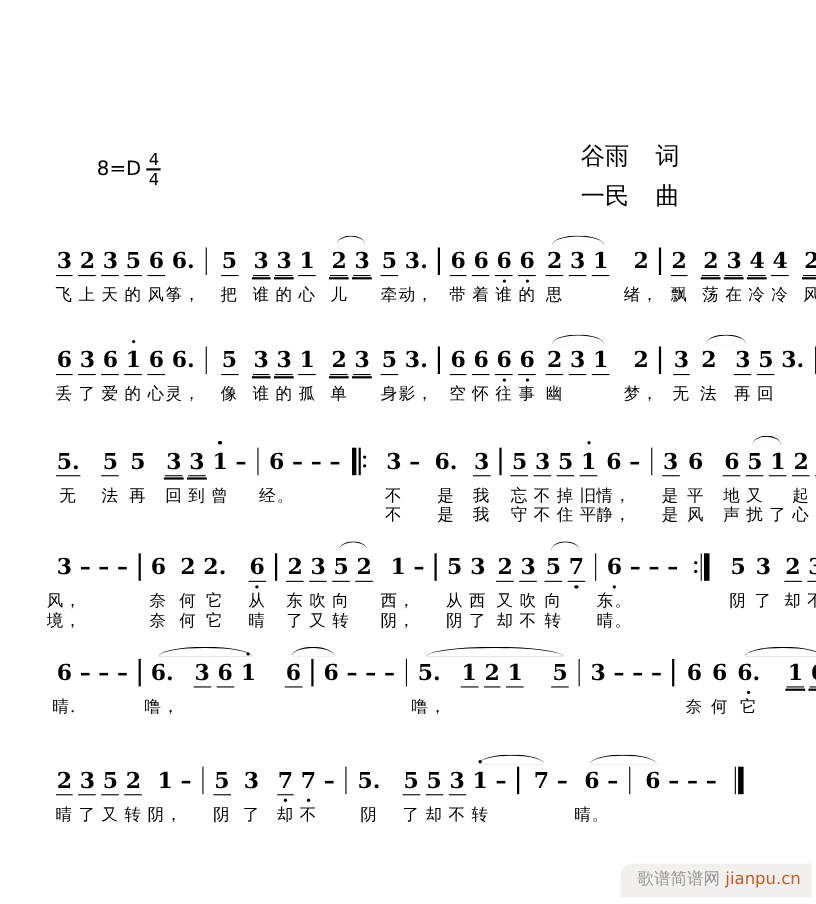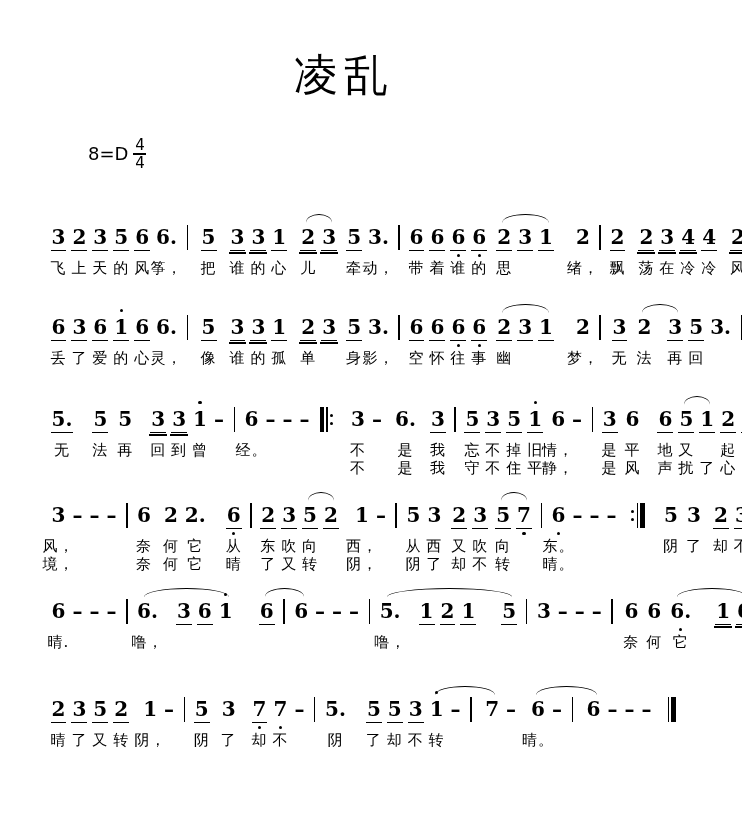--- a/index.html
+++ b/index.html
@@ -42,31 +42,40 @@
   .wm{position:absolute;right:4px;bottom:6px;background:#f2f0ee;padding:5px 10px 7px 16px;
       border-radius:12px 0 0 0;font-size:15px;font-family:"DejaVu Sans",sans-serif;}
   .wm-site{color:#9a9894;}
   .wm-link{color:#cd5b1e;text-decoration:none;cursor:pointer;}
 </style>
 </head>
 <body>
 
 <div class="page">
 
-  <div class="title">凌乱</div>
 
   <div class="keysig">
     <span>8=D</span>
     <span class="frac">
       <span>4</span>
       <span class="fracbar"></span>
       <span>4</span>
     </span>
   </div>
 
+  <div class="credits">
+    <div class="credit-row">
+      <span>谷雨</span>
+      <span>词</span>
+    </div>
+    <div class="credit-row">
+      <span>一民</span>
+      <span>曲</span>
+    </div>
+  </div>
 
   <div id="score">
       <div class="music-line" style="top: 224px; left: 48px;"><span class="tok u1"><span class="glyph">3</span><span class="lyr l1">飞</span></span><span class="tok u1"><span class="glyph">2</span><span class="lyr l1">上</span></span><span class="tok u1"><span class="glyph">3</span><span class="lyr l1">天</span></span><span class="tok u1"><span class="glyph">5</span><span class="lyr l1">的</span></span><span class="tok u1"><span class="glyph">6</span><span class="lyr l1">风</span></span><span class="tok"><span class="glyph">6.</span><span class="lyr l1">筝，</span></span><span class="tok bar-wrap">
           <span class="vbar"></span>
         </span><span class="tok u1" style="margin-left: 6.5px;"><span class="glyph">5</span><span class="lyr l1">把</span></span><span class="tok u2" style="margin-left: 10.5px;"><span class="glyph">3</span><span class="lyr l1">谁</span></span><span class="tok u2"><span class="glyph">3</span><span class="lyr l1">的</span></span><span class="tok u1"><span class="glyph">1</span><span class="lyr l1">心</span></span><span class="tok u2" style="margin-left: 10.5px;"><span class="glyph">2</span><span class="lyr l1">儿</span></span><span class="tok u2"><span class="glyph">3</span></span><span class="tok u1" style="margin-left: 6.5px;"><span class="glyph">5</span><span class="lyr l1">牵</span></span><span class="tok"><span class="glyph">3.</span><span class="lyr l1">动，</span></span><span class="tok bar-wrap">
           <span class="vbar"></span>
         </span><span class="tok u1"><span class="glyph">6</span><span class="lyr l1">带</span></span><span class="tok u1"><span class="glyph">6</span><span class="lyr l1">着</span></span><span class="tok u1"><span class="glyph">6</span><span class="db"></span><span class="lyr l1">谁</span></span><span class="tok u1"><span class="glyph">6</span><span class="db"></span><span class="lyr l1">的</span></span><span class="tok u1" style="margin-left: 6.5px;"><span class="glyph">2</span><span class="lyr l1">思</span></span><span class="tok u1"><span class="glyph">3</span></span><span class="tok u1"><span class="glyph">1</span></span><span class="tok" style="margin-left: 18.5px;"><span class="glyph">2</span><span class="lyr l1">绪，</span></span><span class="tok bar-wrap">
           <span class="vbar"></span>
         </span><span class="tok u1"><span class="glyph">2</span><span class="lyr l1">飘</span></span><span class="tok u2" style="margin-left: 10.5px;"><span class="glyph">2</span><span class="lyr l1">荡</span></span><span class="tok u2"><span class="glyph">3</span><span class="lyr l1">在</span></span><span class="tok u2"><span class="glyph">4</span><span class="lyr l1">冷</span></span><span class="tok u1"><span class="glyph">4</span><span class="lyr l1">冷</span></span><span class="tok u2" style="margin-left: 10.5px;"><span class="glyph">2</span><span class="lyr l1">风</span></span><span class="arc" style="left: 257.6px; width: 26.6px;"></span><span class="arc" style="left: 453.6px; width: 47.6px;"></span></div>
       <div class="music-line" style="top: 314px; left: 48px;"><span class="tok u1"><span class="glyph">6</span><span class="lyr l1">丢</span></span><span class="tok u1"><span class="glyph">3</span><span class="lyr l1">了</span></span><span class="tok u1"><span class="glyph">6</span><span class="lyr l1">爱</span></span><span class="tok u1"><span class="glyph">1</span><span class="da"></span><span class="lyr l1">的</span></span><span class="tok u1"><span class="glyph">6</span><span class="lyr l1">心</span></span><span class="tok"><span class="glyph">6.</span><span class="lyr l1">灵，</span></span><span class="tok bar-wrap">
@@ -126,14 +135,18 @@
         </span><span class="tok"><span class="glyph">5.</span><span class="lyr l1">阴</span></span><span class="tok u1" style="margin-left: 16.5px;"><span class="glyph">5</span><span class="lyr l1">了</span></span><span class="tok u1"><span class="glyph">5</span><span class="lyr l1">却</span></span><span class="tok u1"><span class="glyph">3</span><span class="lyr l1">不</span></span><span class="tok"><span class="glyph">1</span><span class="da"></span><span class="lyr l1">转</span></span><span class="tok dash"><span class="glyph">–</span></span><span class="tok bar-wrap">
           <span class="vbar"></span>
         </span><span class="tok" style="margin-left: 6.5px;"><span class="glyph">7</span></span><span class="tok dash"><span class="glyph">–</span></span><span class="tok" style="margin-left: 10.5px;"><span class="glyph">6</span><span class="lyr l1">晴。</span></span><span class="tok dash"><span class="glyph">–</span></span><span class="tok bar-wrap">
           <span class="vbar"></span>
         </span><span class="tok" style="margin-left: 6.5px;"><span class="glyph">6</span></span><span class="tok dash"><span class="glyph">–</span></span><span class="tok dash"><span class="glyph">–</span></span><span class="tok dash"><span class="glyph">–</span></span><span class="tok bar-wrap" style="margin-left: 12.5px;">
           <span class="vbar"></span>
           <span class="vbar thick"></span>
         </span><span class="arc" style="left: 386.6px; width: 60.6px;"></span><span class="arc" style="left: 487.6px; width: 61.6px;"></span></div>
     </div>
 
+  <div class="wm">
+    <span class="wm-site">歌谱简谱网</span>
+    <span class="wm-link">jianpu.cn</span>
+  </div>
 
 </div>
 
 </body></html>

